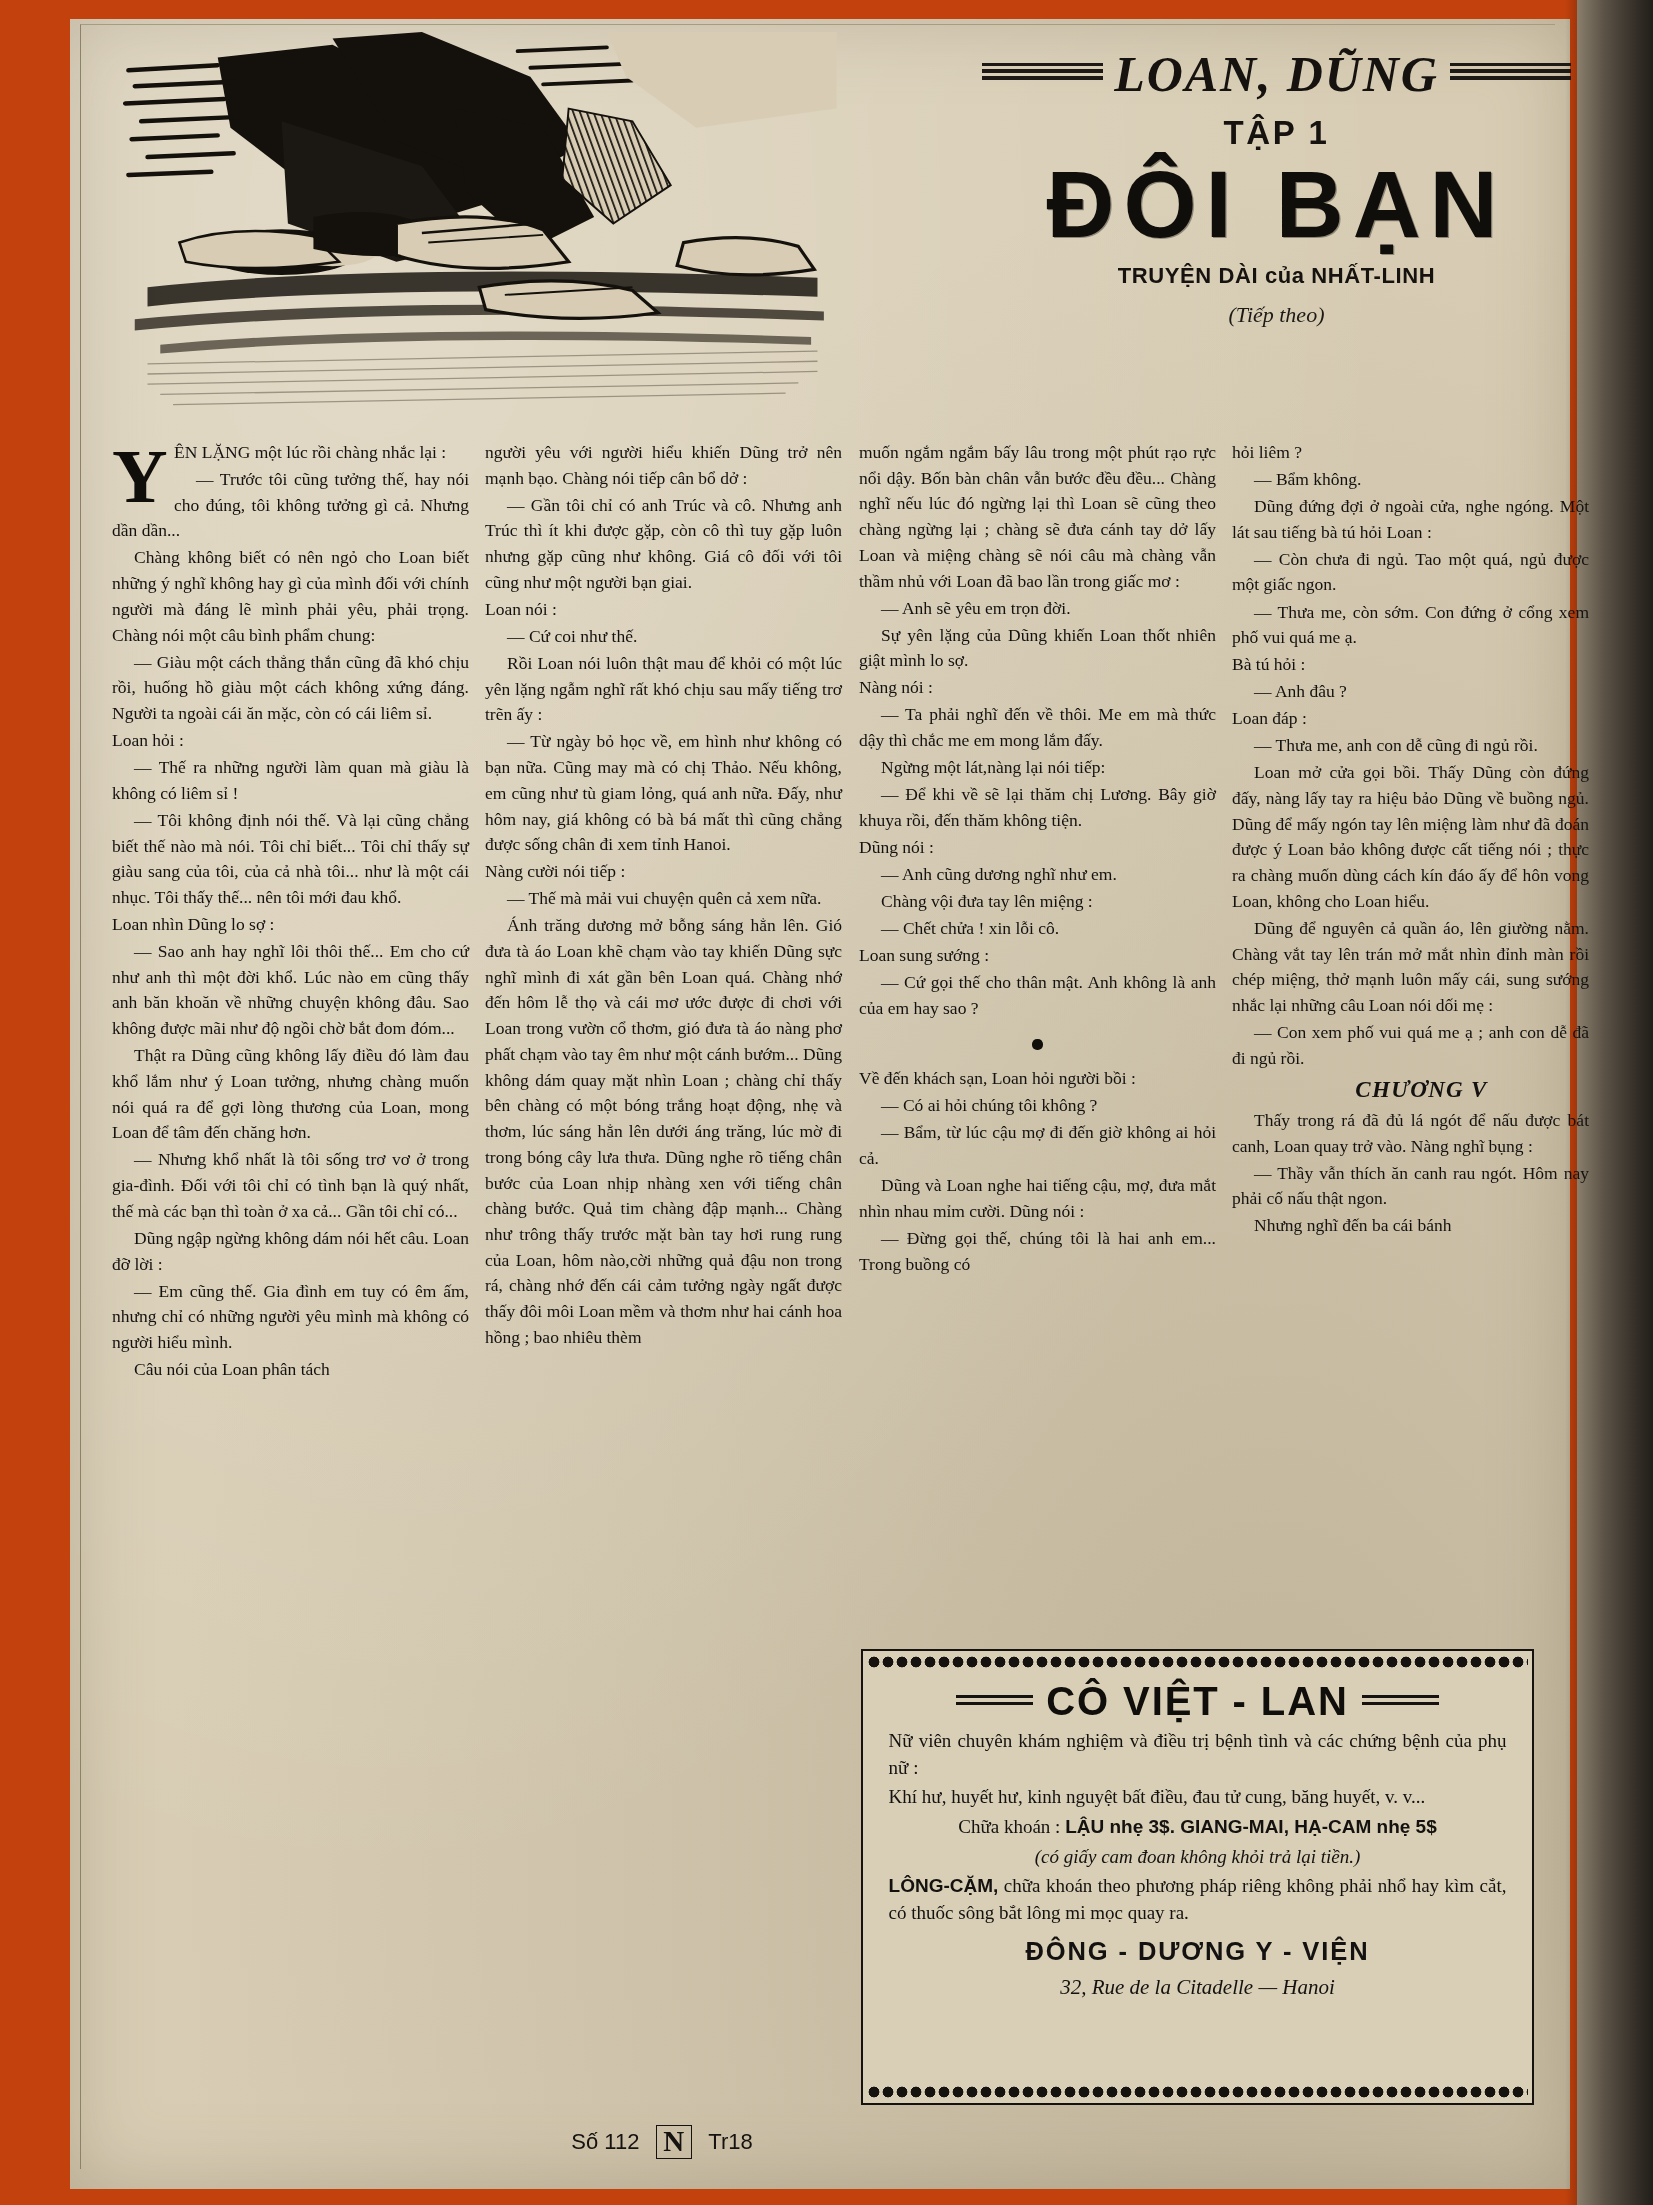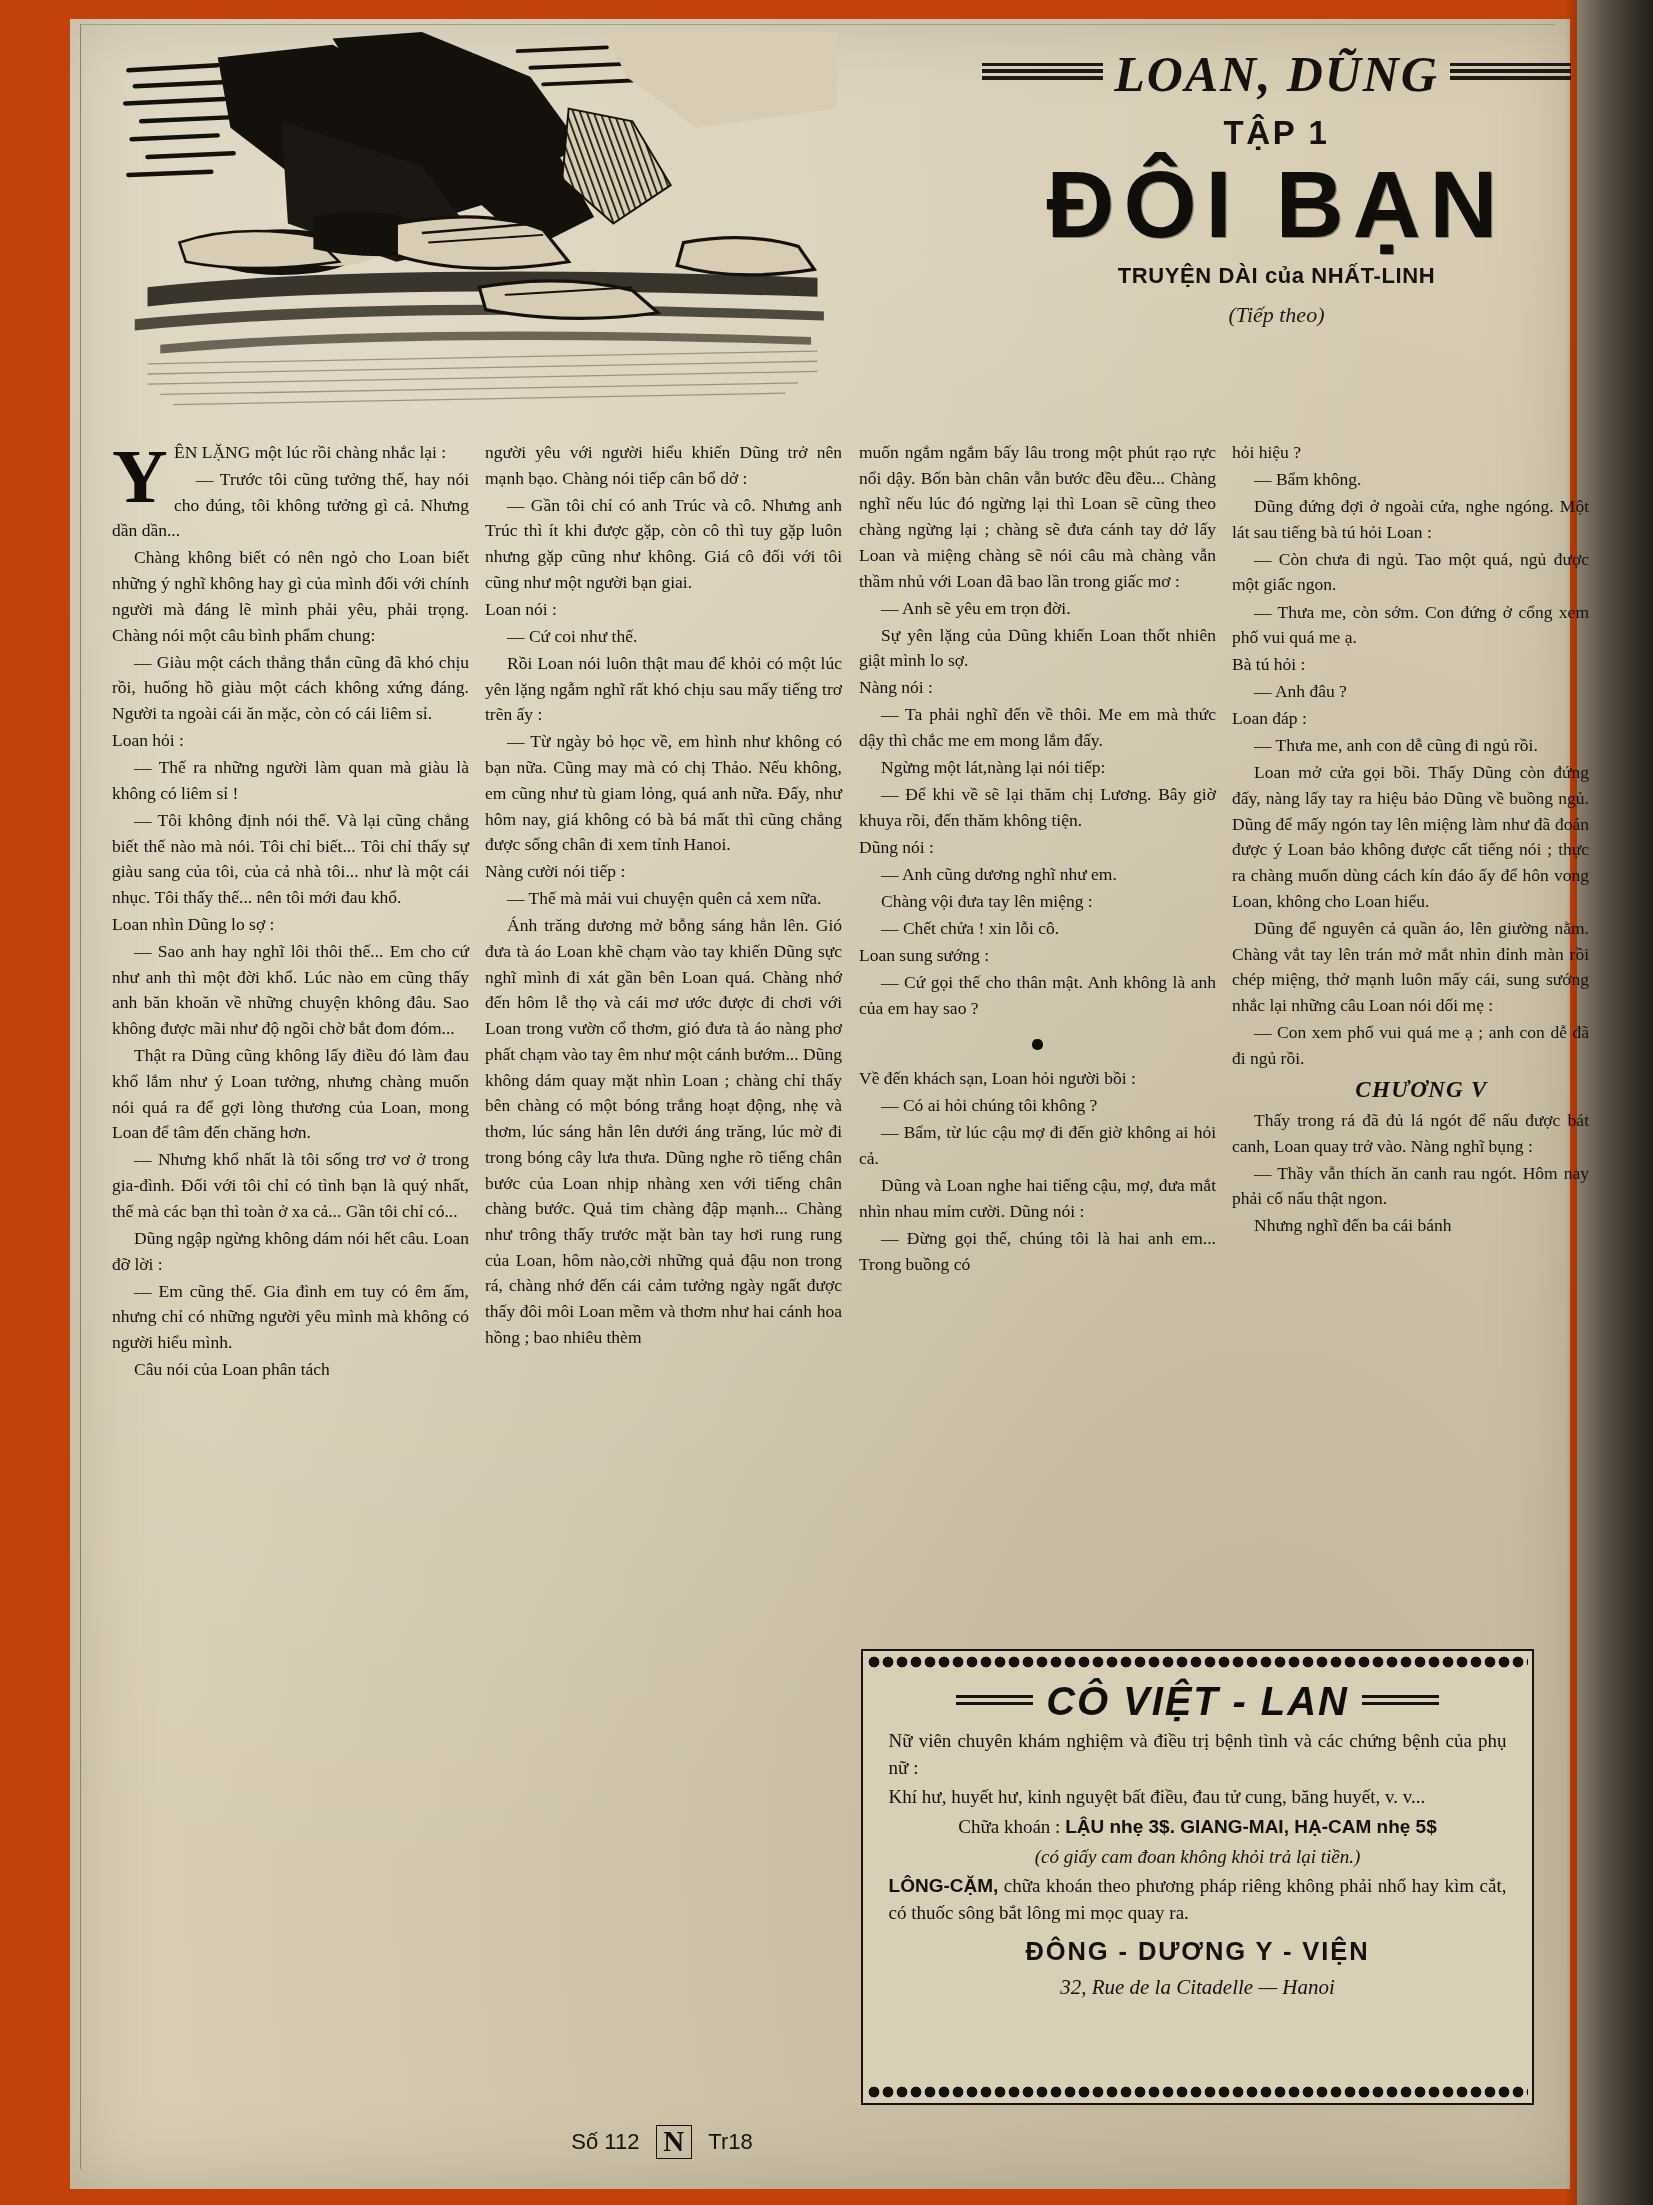--- a/index.html
+++ b/index.html
@@ -201,21 +201,21 @@
   .ad-scallop-top { top: 3.8px; }
   .ad-scallop-bottom { bottom: 3.8px; transform: scaleY(-1); }
   .ad-title {
     text-align: center;
     font-family: "Liberation Sans", sans-serif;
     font-weight: bold;
     font-size: 40px;
     letter-spacing: 1.9px;
     color: #100e0b;
     margin: 16.6px 0 3.8px 0;
-    display: flex; align-items: center; justify-content: center; gap: 12.8px; font-style: italic;
+    display: flex; align-items: center; justify-content: center; gap: 12.8px;
   }
   .ad-title .bars { display:inline-block; width: 77px; }
   .ad-title .bars i { display:block; height:3.2px; background:#15120f; margin-bottom:3.8px; }
   .ad-body {
     font-size: 19px;
     line-height: 1.42;
     color: #141210;
     text-align: justify;
     padding: 0 9px;
   }
@@ -406,21 +406,21 @@
       <p>— Cứ gọi thế cho thân mật. Anh không là anh của em hay sao ?</p>
       <div class="center-dot"><span></span></div>
       <p class="noind">Về đến khách sạn, Loan hỏi người bồi :</p>
       <p>— Có ai hỏi chúng tôi không ?</p>
       <p>— Bẩm, từ lúc cậu mợ đi đến giờ không ai hỏi cả.</p>
       <p>Dũng và Loan nghe hai tiếng cậu, mợ, đưa mắt nhìn nhau mỉm cười. Dũng nói :</p>
       <p>— Đừng gọi thế, chúng tôi là hai anh em... Trong buồng có</p>
     </div>
 
     <div class="col" id="col4">
-      <p class="noind">hỏi hiệu ?</p>
+      <p class="noind">hỏi liêm ?</p>
       <p>— Bẩm không.</p>
       <p>Dũng đứng đợi ở ngoài cửa, nghe ngóng. Một lát sau tiếng bà tú hỏi Loan :</p>
       <p>— Còn chưa đi ngủ. Tao một quá, ngủ được một giấc ngon.</p>
       <p>— Thưa me, còn sớm. Con đứng ở cổng xem phố vui quá me ạ.</p>
       <p class="noind">Bà tú hỏi :</p>
       <p>— Anh đâu ?</p>
       <p class="noind">Loan đáp :</p>
       <p>— Thưa me, anh con dễ cũng đi ngủ rồi.</p>
       <p>Loan mở cửa gọi bồi. Thấy Dũng còn đứng đấy, nàng lấy tay ra hiệu bảo Dũng về buồng ngủ. Dũng để mấy ngón tay lên miệng làm như đã đoán được ý Loan bảo không được cất tiếng nói ; thực ra chàng muốn dùng cách kín đáo ấy để hôn vong Loan, không cho Loan hiểu.</p>
       <p>Dũng để nguyên cả quần áo, lên giường nằm. Chàng vắt tay lên trán mở mắt nhìn đỉnh màn rồi chép miệng, thở mạnh luôn mấy cái, sung sướng nhắc lại những câu Loan nói dối mẹ :</p>

